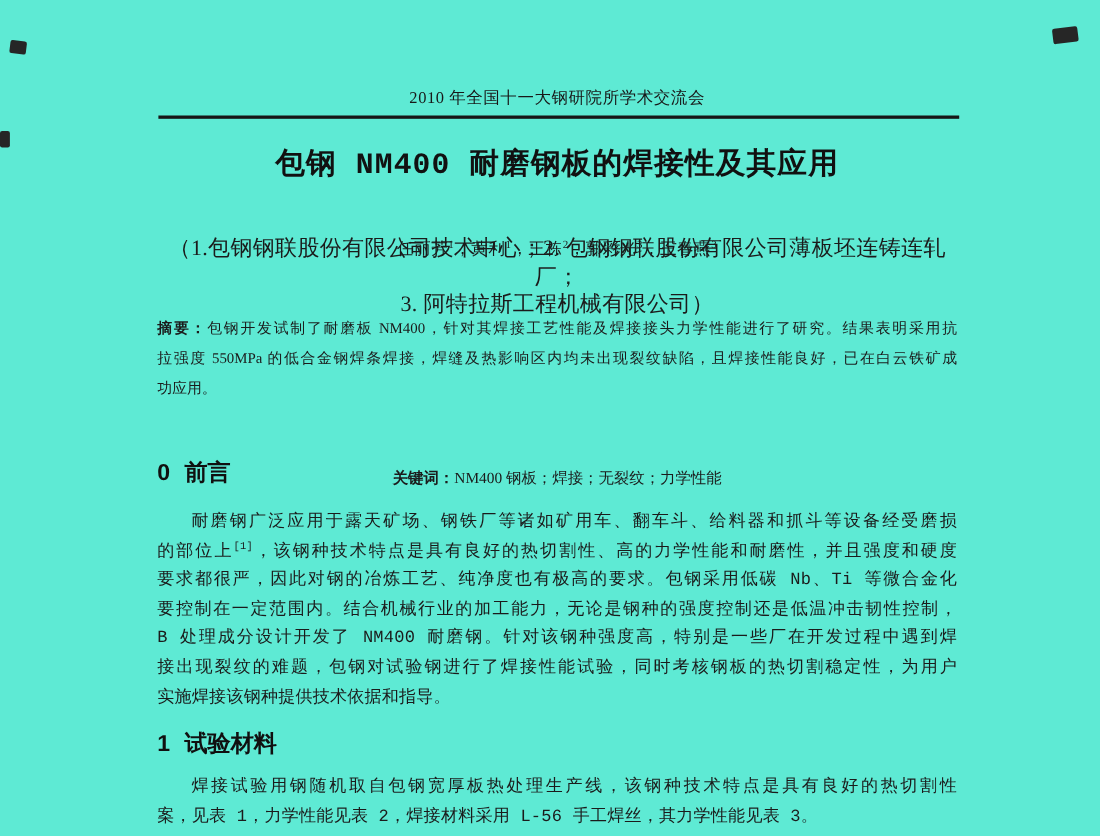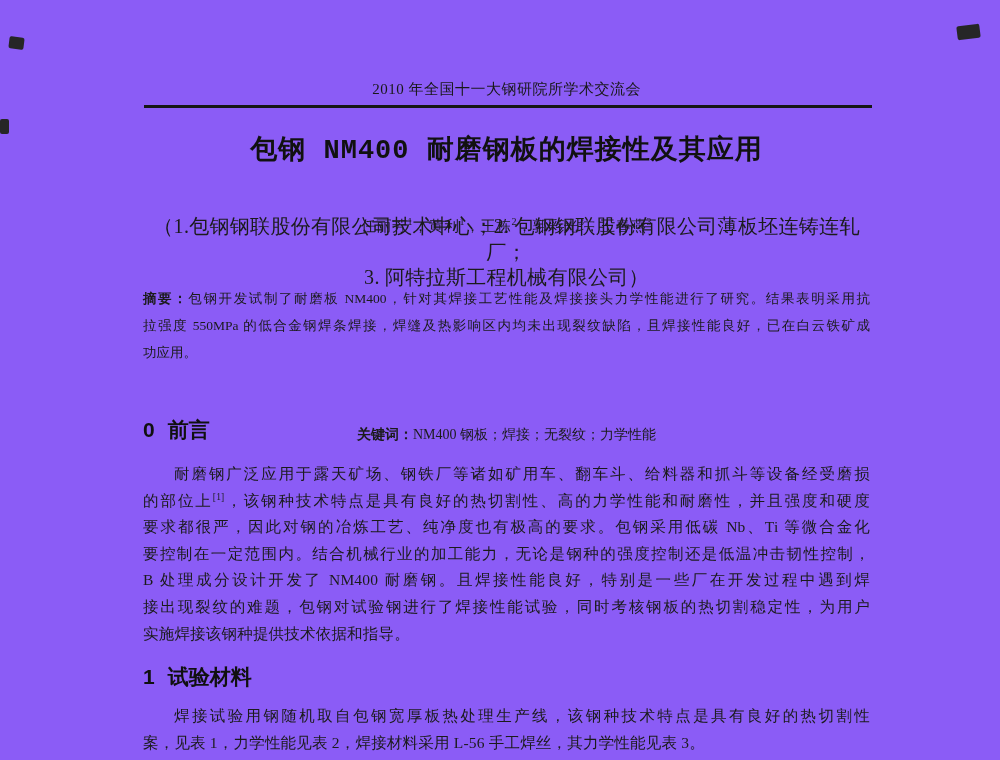--- a/index.html
+++ b/index.html
@@ -1,19 +1,19 @@
 <!DOCTYPE html>
 <html><head>
 <meta charset="utf-8">
 <style>
   html,body{margin:0;padding:0;background:#e8e8e8;}
   .page{
     position:relative;
     width:1000px;height:760px;
-    background:#8b5cf6;
+    background:#5eead4;
     overflow:hidden;
     font-family:"Liberation Serif","DejaVu Serif",serif;
     color:#1b1b1b;
   }
   .abs{position:absolute;}
   .centered{left:143px;width:727px;text-align:center;}
 
   .header-line{top:80px;font-size:15px;letter-spacing:.5px;color:#181818;}
   .rule{top:105px;left:144px;width:728px;height:3px;background:#161616;}
 
@@ -42,21 +42,21 @@
 
   .sec-heading{
     left:143px;
     font-family:"Liberation Sans","DejaVu Sans",sans-serif;
     font-weight:700;font-size:21px;color:#101010;line-height:30px;
   }
   .sec-heading .num{margin-right:13px;}
   .heading-0{top:415px;}
   .heading-1{top:662px;}
 
-  .para{font-size:15.5px;line-height:26.6px;letter-spacing:.2px;}
+  .para{font-size:15.5px;line-height:26.6px;letter-spacing:.2px;font-family:Liberation Mono, monospace;}
   .para-0{top:461px;}
   .para-1{top:702px;line-height:27px;}
 
   .scan-mark{position:absolute;background:#262626;border-radius:2px;}
   .mark-tl{left:9px;top:37px;width:15px;height:12px;transform:rotate(7deg);}
   .mark-tr{left:957px;top:25px;width:23px;height:14px;transform:rotate(-7deg);}
   .mark-l{left:0px;top:119px;width:9px;height:15px;}
 </style>
 </head>
 <body>
@@ -90,21 +90,21 @@
 
   <div class="abs sec-heading heading-0">
     <span class="num">0</span><span>前言</span>
   </div>
 
   <div class="abs textblock para para-0">
       <div class="line">耐磨钢广泛应用于露天矿场、钢铁厂等诸如矿用车、翻车斗、给料器和抓斗等设备经受磨损</div>
       <div class="line">的部位上<sup>[1]</sup>，该钢种技术特点是具有良好的热切割性、高的力学性能和耐磨性，并且强度和硬度</div>
       <div class="line">要求都很严，因此对钢的冶炼工艺、纯净度也有极高的要求。包钢采用低碳 Nb、Ti 等微合金化</div>
       <div class="line">要控制在一定范围内。结合机械行业的加工能力，无论是钢种的强度控制还是低温冲击韧性控制，</div>
-      <div class="line">B 处理成分设计开发了 NM400 耐磨钢。且焊接性能良好，特别是一些厂在开发过程中遇到焊</div>
+      <div class="line">B 处理成分设计开发了 NM400 耐磨钢。针对该钢种强度高，特别是一些厂在开发过程中遇到焊</div>
       <div class="line">接出现裂纹的难题，包钢对试验钢进行了焊接性能试验，同时考核钢板的热切割稳定性，为用户</div>
       <div class="line last">实施焊接该钢种提供技术依据和指导。</div>
     </div>
 
   <div class="abs sec-heading heading-1">
     <span class="num">1</span><span>试验材料</span>
   </div>
 
   <div class="abs textblock para para-1">
       <div class="line">焊接试验用钢随机取自包钢宽厚板热处理生产线，该钢种技术特点是具有良好的热切割性</div>

